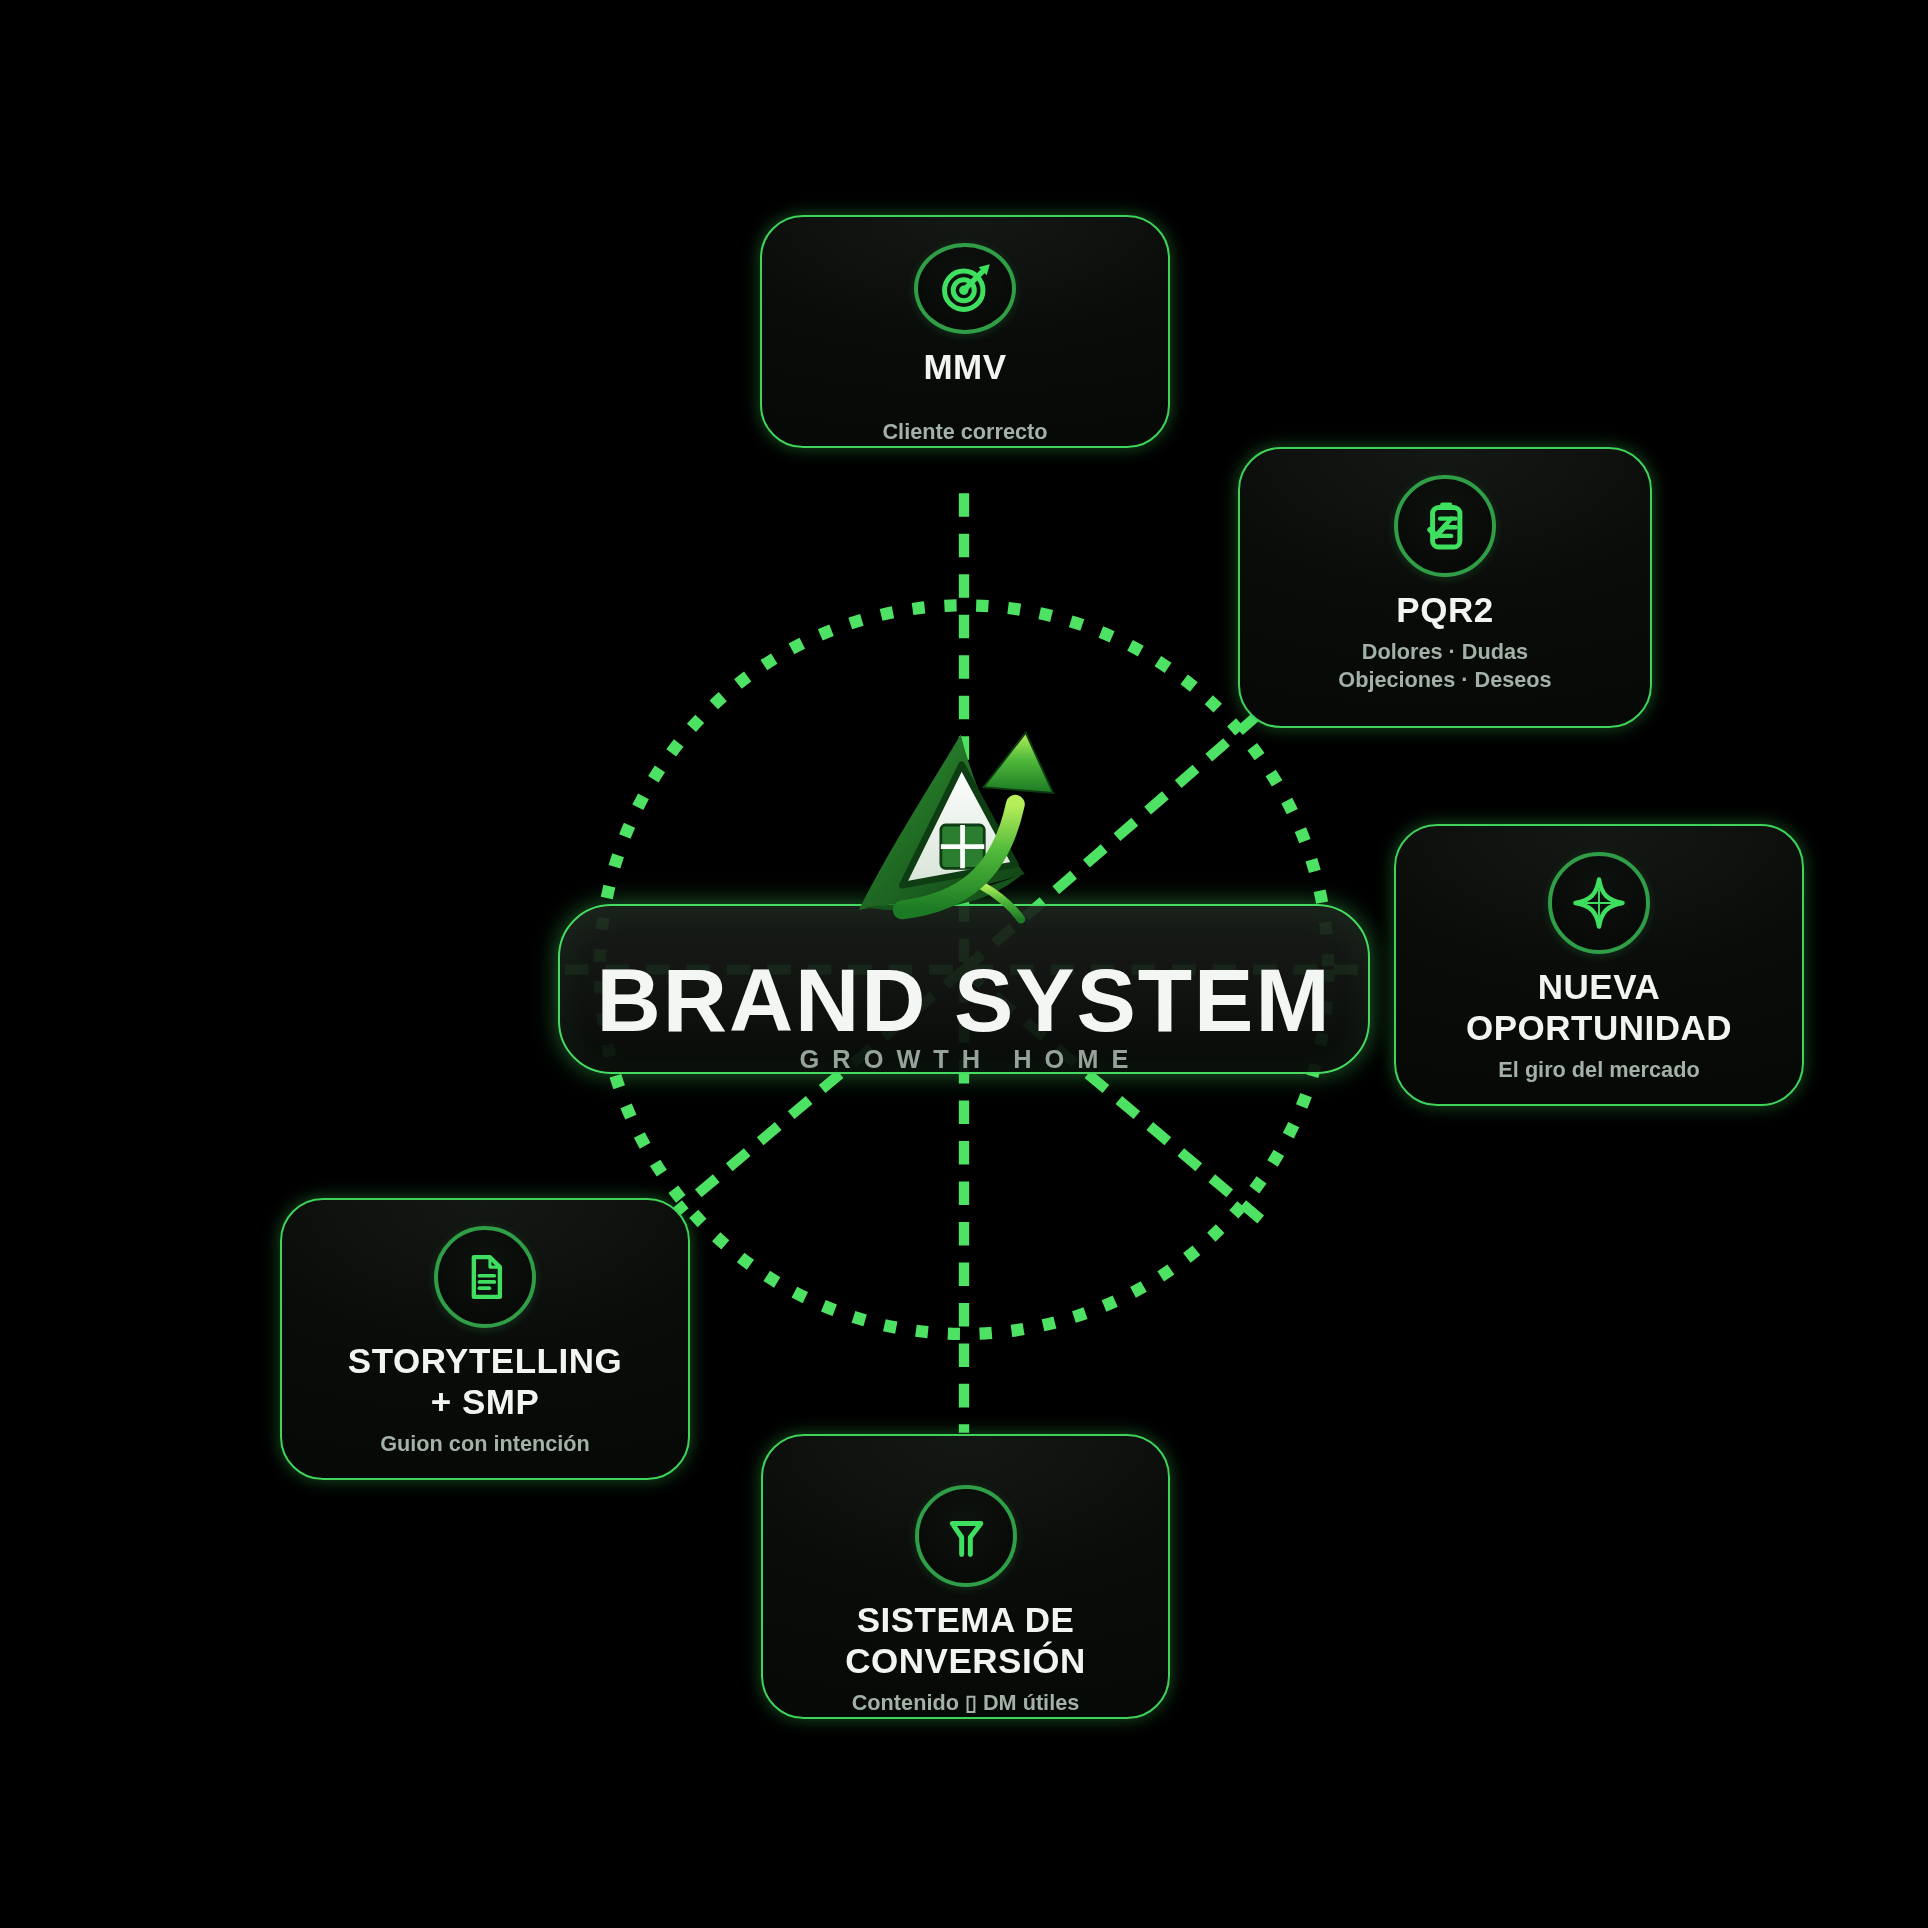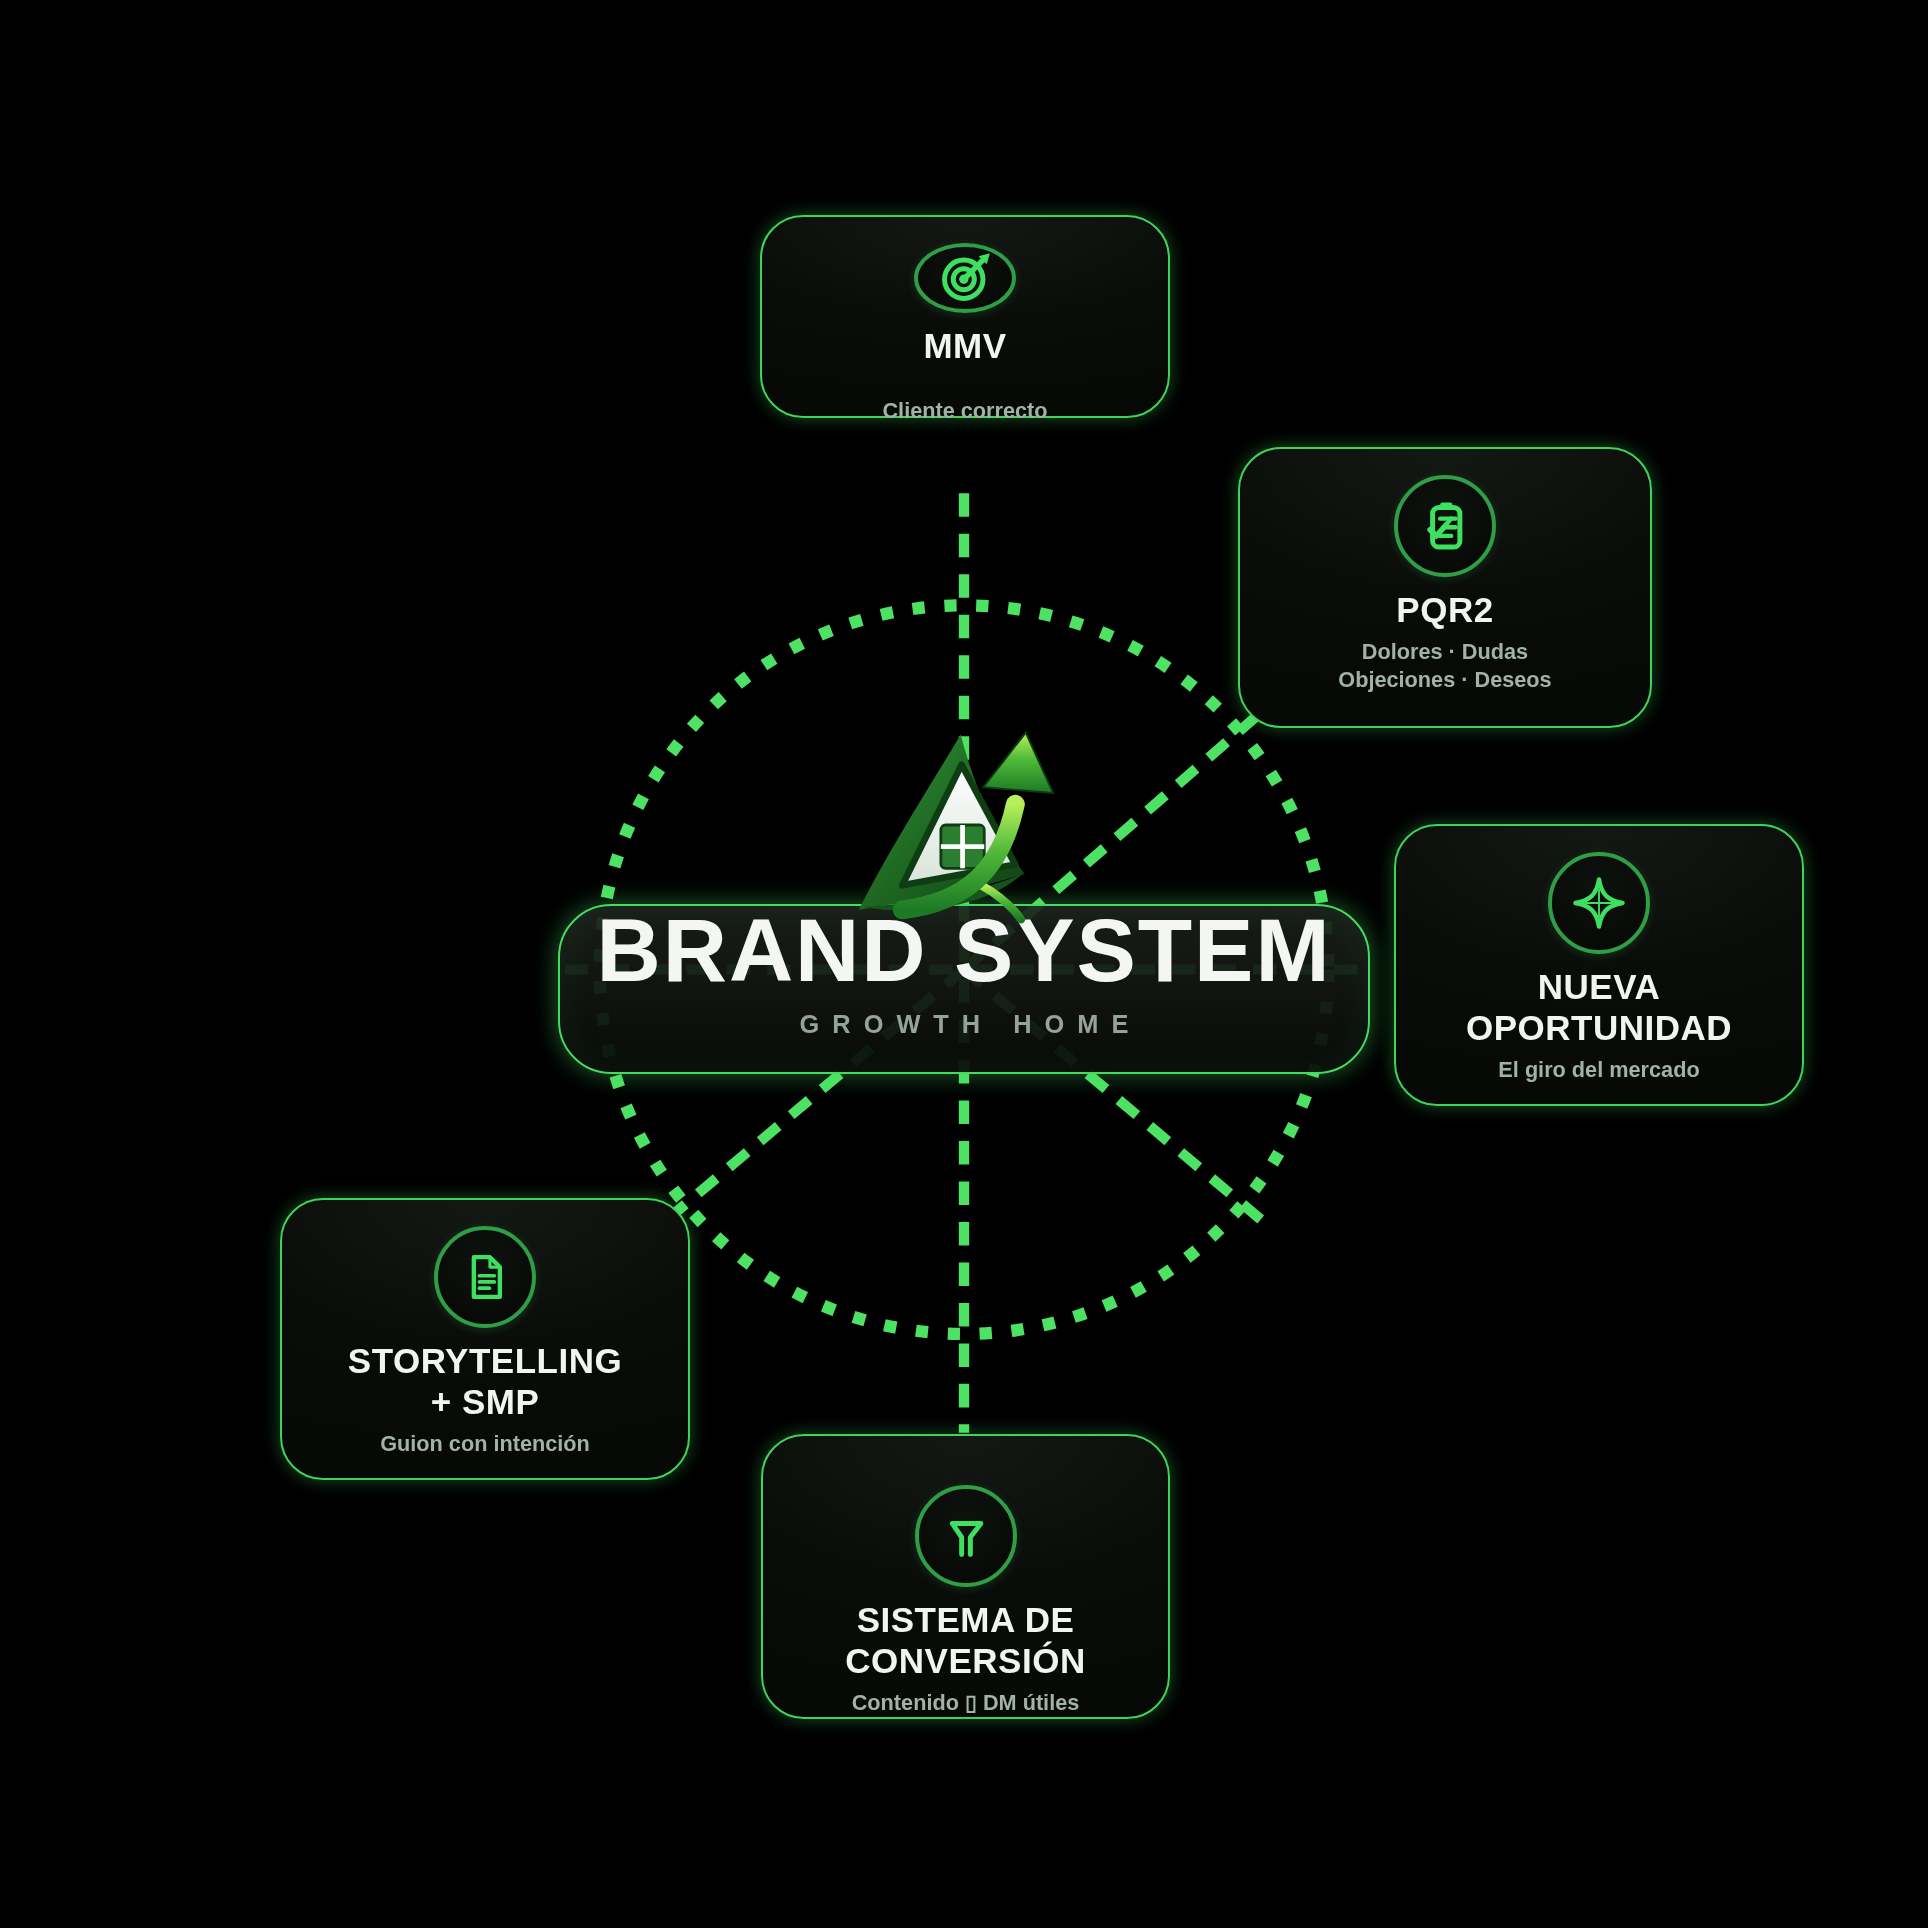--- a/index.html
+++ b/index.html
@@ -8,37 +8,37 @@
     overflow:hidden; font-family:"Liberation Sans", sans-serif;
   }
   svg.connectors { position:absolute; left:0; top:0; }
 
   
   .banner {
     position:absolute; left:558px; top:904px; width:812px; height:170px;
     box-sizing:border-box; border:2.8px solid #46db60; border-radius:53px;
     background:linear-gradient(180deg, rgba(27,31,27,.92) 0%, rgba(9,11,9,.95) 100%);
     box-shadow:0 0 24.5px rgba(70,225,105,.45), inset 0 0 38px rgba(70,225,105,.07);
-    display:flex; flex-direction:column; align-items:center; justify-content:flex-start;
-    gap:17px; z-index:2;
+    display:flex; flex-direction:column; align-items:center; justify-content:flex-end;
+    gap:2px; z-index:2;
   }
   .banner-title { font-size:89px; font-weight:bold; color:#f4f6f4; letter-spacing:1.9px; line-height:1; }
   .banner-sub   { font-size:25.4px; font-weight:bold; color:#95a399; letter-spacing:13px; padding-left:13px; line-height:1; }
 
   .logo { position:absolute; left:840px; top:725px; width:247px; height:200px; z-index:3; }
 
   
   .card {
     position:absolute; box-sizing:border-box; z-index:4;
     border:2.8px solid #3fd35a; border-radius:43px;
     background:radial-gradient(120% 95% at 50% 0%, #141814 0%, #0a0c0a 55%, #070907 100%);
     box-shadow:0 0 17px rgba(64,216,92,.38);
     display:flex; flex-direction:column; align-items:center; padding-top:26px;
   }
-  .card-mmv         { left:760px;  top:215px;  width:410px; height:203px; }
+  .card-mmv         { left:760px;  top:215px;  width:410px; height:233px; }
   .card-pqr2        { left:1238px; top:447px;  width:414px; height:281px; }
   .card-nueva       { left:1394px; top:824px;  width:410px; height:282px; }
   .card-angulos     { left:1240px; top:1198px; width:411px; height:282px; }
   .card-sistema     { left:761px;  top:1434px; width:409px; height:285px;justify-content:flex-end; }
   .card-storytelling{ left:280px;  top:1198px; width:410px; height:282px; }
   .card-personaje   { left:149px;  top:824px;  width:413px; height:282px; }
 
   .icon-circle {
     width:102px; height:102px; border-radius:50%;
     border:4.7px solid #2f9e47; box-sizing:border-box;

